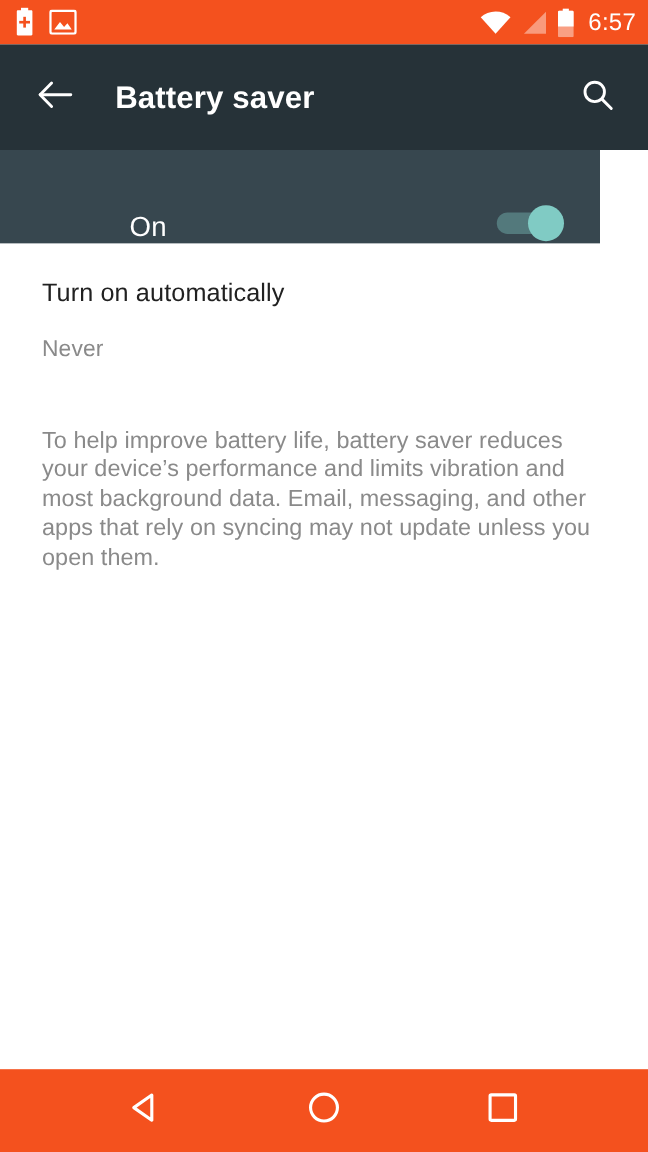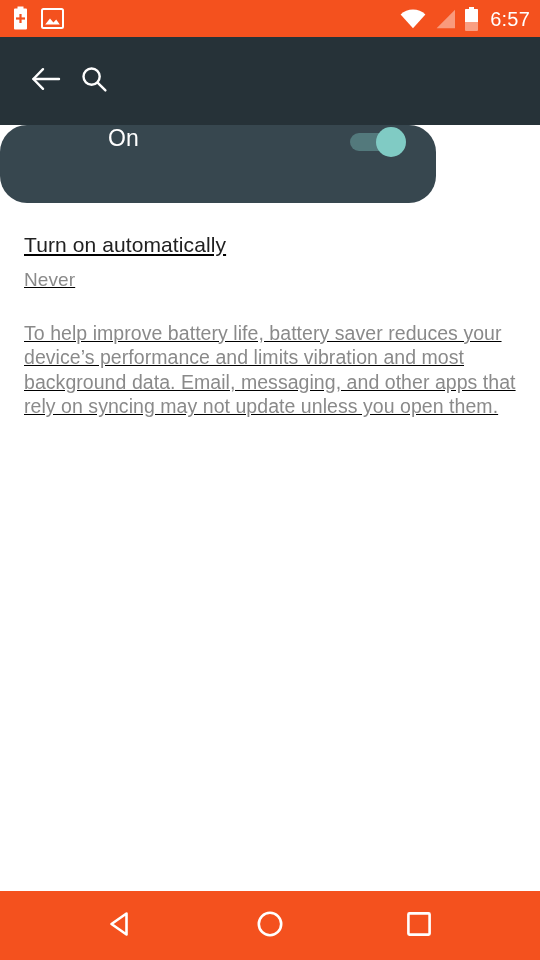--- a/index.html
+++ b/index.html
@@ -77,28 +77,27 @@
   .search-btn {
     width: 48px; height: 48px;
     display: flex; align-items: center; justify-content: center;
     flex: 0 0 auto;
   }
 
   
   .switch-bar {
     position: absolute;
     top: 125px; left: 0;
-    width: 436px;
+    width: 500px;
     height: 78px;
     background: #37474F;
     display: flex;
-    align-items: flex-start;
+    align-items: flex-end;
     box-sizing: border-box;
     padding: 0 24px 0 0;
-    border-radius: 27px;
   }
   .switch-label {
     color: #ffffff;
     font-size: 23px;
     margin-left: 108px;
     flex: 1 1 auto;
     letter-spacing: 0.1px;
   }
   .switch {
     position: relative;
@@ -123,41 +122,40 @@
   }
 
   
   .content {
     position: absolute;
     top: 203px; left: 0;
     width: 540px;
     height: 688px;
     background: #ffffff;
     box-sizing: border-box;
-    padding: 0 24px;
-    text-decoration: underline;
+    padding: 0 35px;
   }
   .pref-row {
     padding-top: 30px;
   }
   .pref-title {
     color: #212121;
     font-size: 21px;
     letter-spacing: 0.1px;
     line-height: 1.15;
   }
   .pref-summary {
     color: #8a8a8a;
     font-size: 19px;
-    margin-top: 12px;
+    margin-top: 24px;
     letter-spacing: 0.1px;
     line-height: 1.15;
   }
   .desc-block {
-    margin-top: 30px;
+    margin-top: 52px;
   }
   .desc-para {
     color: #8a8a8a;
     font-size: 19.5px;
     line-height: 24.5px;
     letter-spacing: 0.05px;
   }
   .desc-para + .desc-para {
     margin-top: 24px;
   }
@@ -222,20 +220,21 @@
 
 <div class="app-bar">
   <div class="back-btn">
     <span>
       <svg width="30" height="26" viewBox="0 0 30 26">
         <path d="M2.5 13 H28" stroke="#ffffff" stroke-width="2.4" stroke-linecap="round" fill="none"></path>
         <path d="M12 3.2 L2.4 13 L12 22.8" stroke="#ffffff" stroke-width="2.4" stroke-linecap="round" stroke-linejoin="round" fill="none"></path>
       </svg>
     </span>
   </div>
+  <div class="app-title">Battery saver</div>
   <div class="search-btn">
     <span>
       <svg width="28" height="28" viewBox="0 0 28 28">
         <circle cx="11.6" cy="11.6" r="8.1" fill="none" stroke="#ffffff" stroke-width="2.4"></circle>
         <path d="M17.6 17.6 L25.4 25.4" stroke="#ffffff" stroke-width="2.4" stroke-linecap="round"></path>
       </svg>
     </span>
   </div>
 </div>
 

